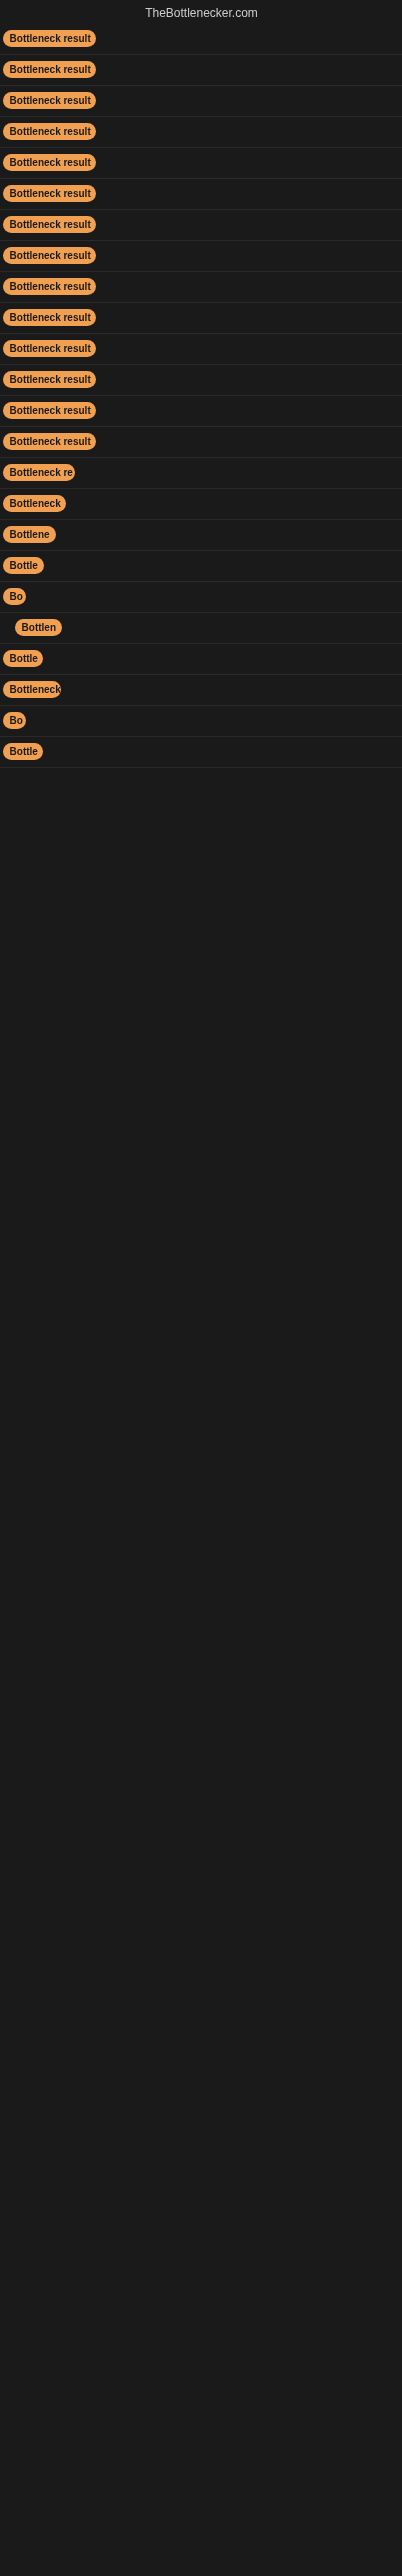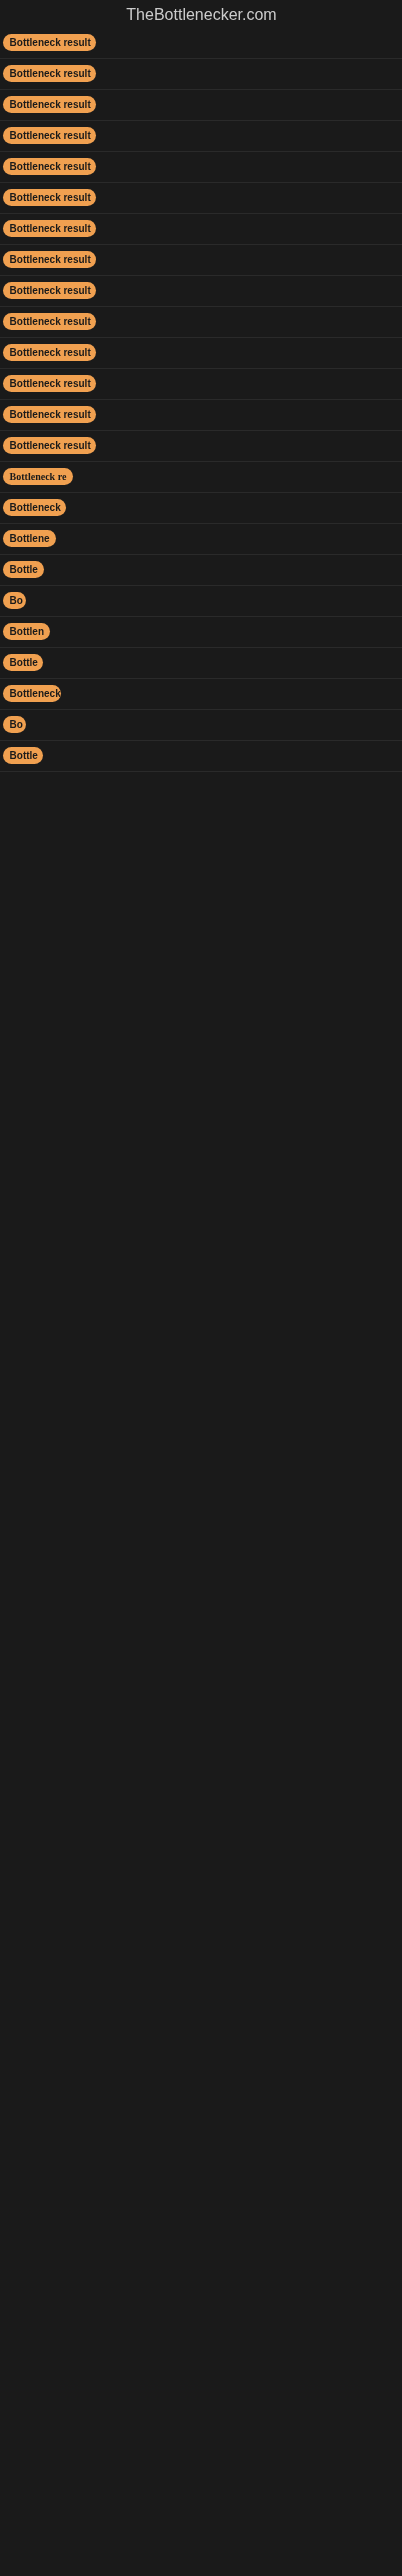--- a/index.html
+++ b/index.html
@@ -12,21 +12,21 @@
       width: 403px;
       min-height: 2576px;
       background-color: #1a1a1a;
       font-family: Arial, sans-serif;
       position: relative;
     }
 
     .site-title {
       text-align: center;
       color: #cccccc;
-      font-size: 16px;
+      font-size: 12px;
       padding: 6.4px 0 3.2px 0;
       font-weight: normal;
     }
 
     .bottleneck-badge {
       display: inline-block;
       background-color: #f0a050;
       color: #1a1a1a;
       font-size: 10px;
       font-weight: bold;
@@ -88,36 +88,36 @@
     <div class="result-row">
       <span class="bottleneck-badge" style="max-width: 93px;">Bottleneck result</span>
     </div>
     <div class="result-row">
       <span class="bottleneck-badge" style="max-width: 93px;">Bottleneck result</span>
     </div>
     <div class="result-row">
       <span class="bottleneck-badge" style="max-width: 93px;">Bottleneck result</span>
     </div>
     <div class="result-row">
-      <span class="bottleneck-badge" style="max-width: 72px; font-family: Liberation Serif, serif;">Bottleneck re</span>
+      <span class="bottleneck-badge" style="max-width: 72px;">Bottleneck re</span>
     </div>
     <div class="result-row">
       <span class="bottleneck-badge" style="max-width: 63px;">Bottleneck</span>
     </div>
     <div class="result-row">
       <span class="bottleneck-badge" style="max-width: 56px;">Bottlene</span>
     </div>
     <div class="result-row">
       <span class="bottleneck-badge" style="max-width: 44px;">Bottle</span>
     </div>
     <div class="result-row">
       <span class="bottleneck-badge" style="max-width: 22.5px;">Bo</span>
     </div>
     <div class="result-row">
-      <span class="bottleneck-badge" style="max-width: 50px;">Bottlen</span>
+      <span class="bottleneck-badge" style="max-width: 50px; margin-left: 12px;">Bottlen</span>
     </div>
     <div class="result-row">
       <span class="bottleneck-badge" style="max-width: 40px;">Bottle</span>
     </div>
     <div class="result-row">
       <span class="bottleneck-badge" style="max-width: 58px;">Bottleneck</span>
     </div>
     <div class="result-row">
       <span class="bottleneck-badge" style="max-width: 22.5px;">Bo</span>
     </div>

